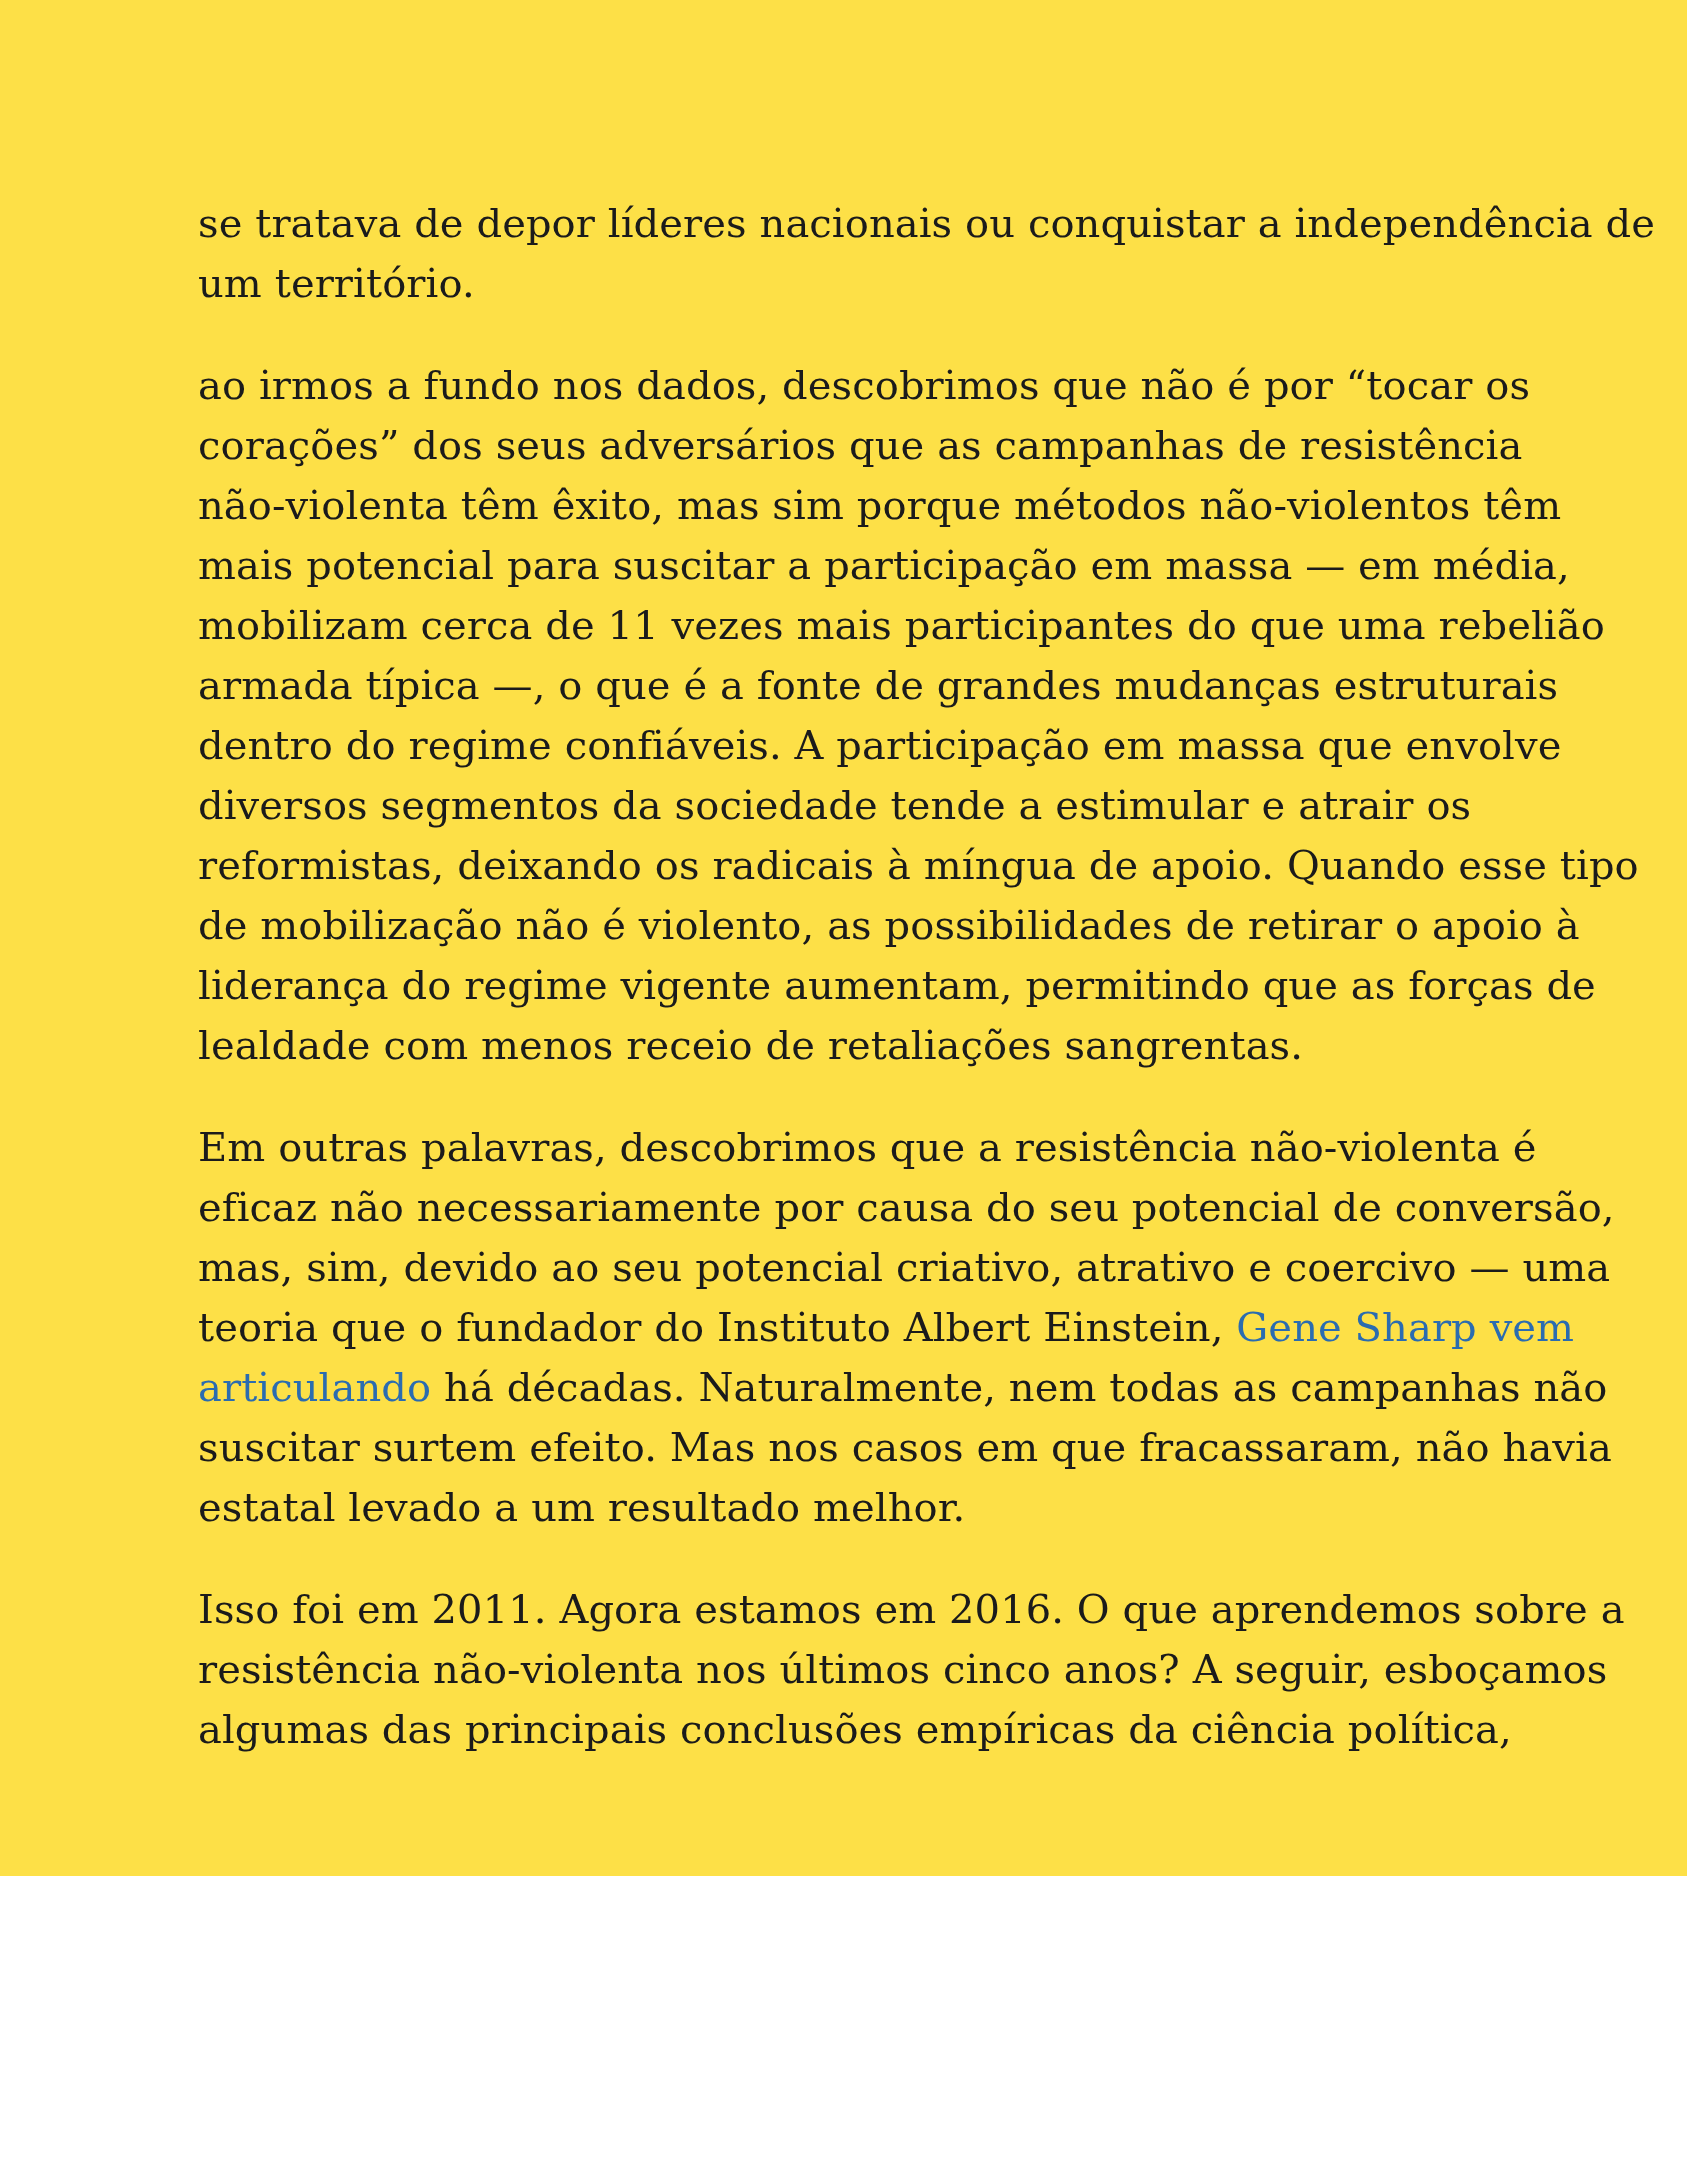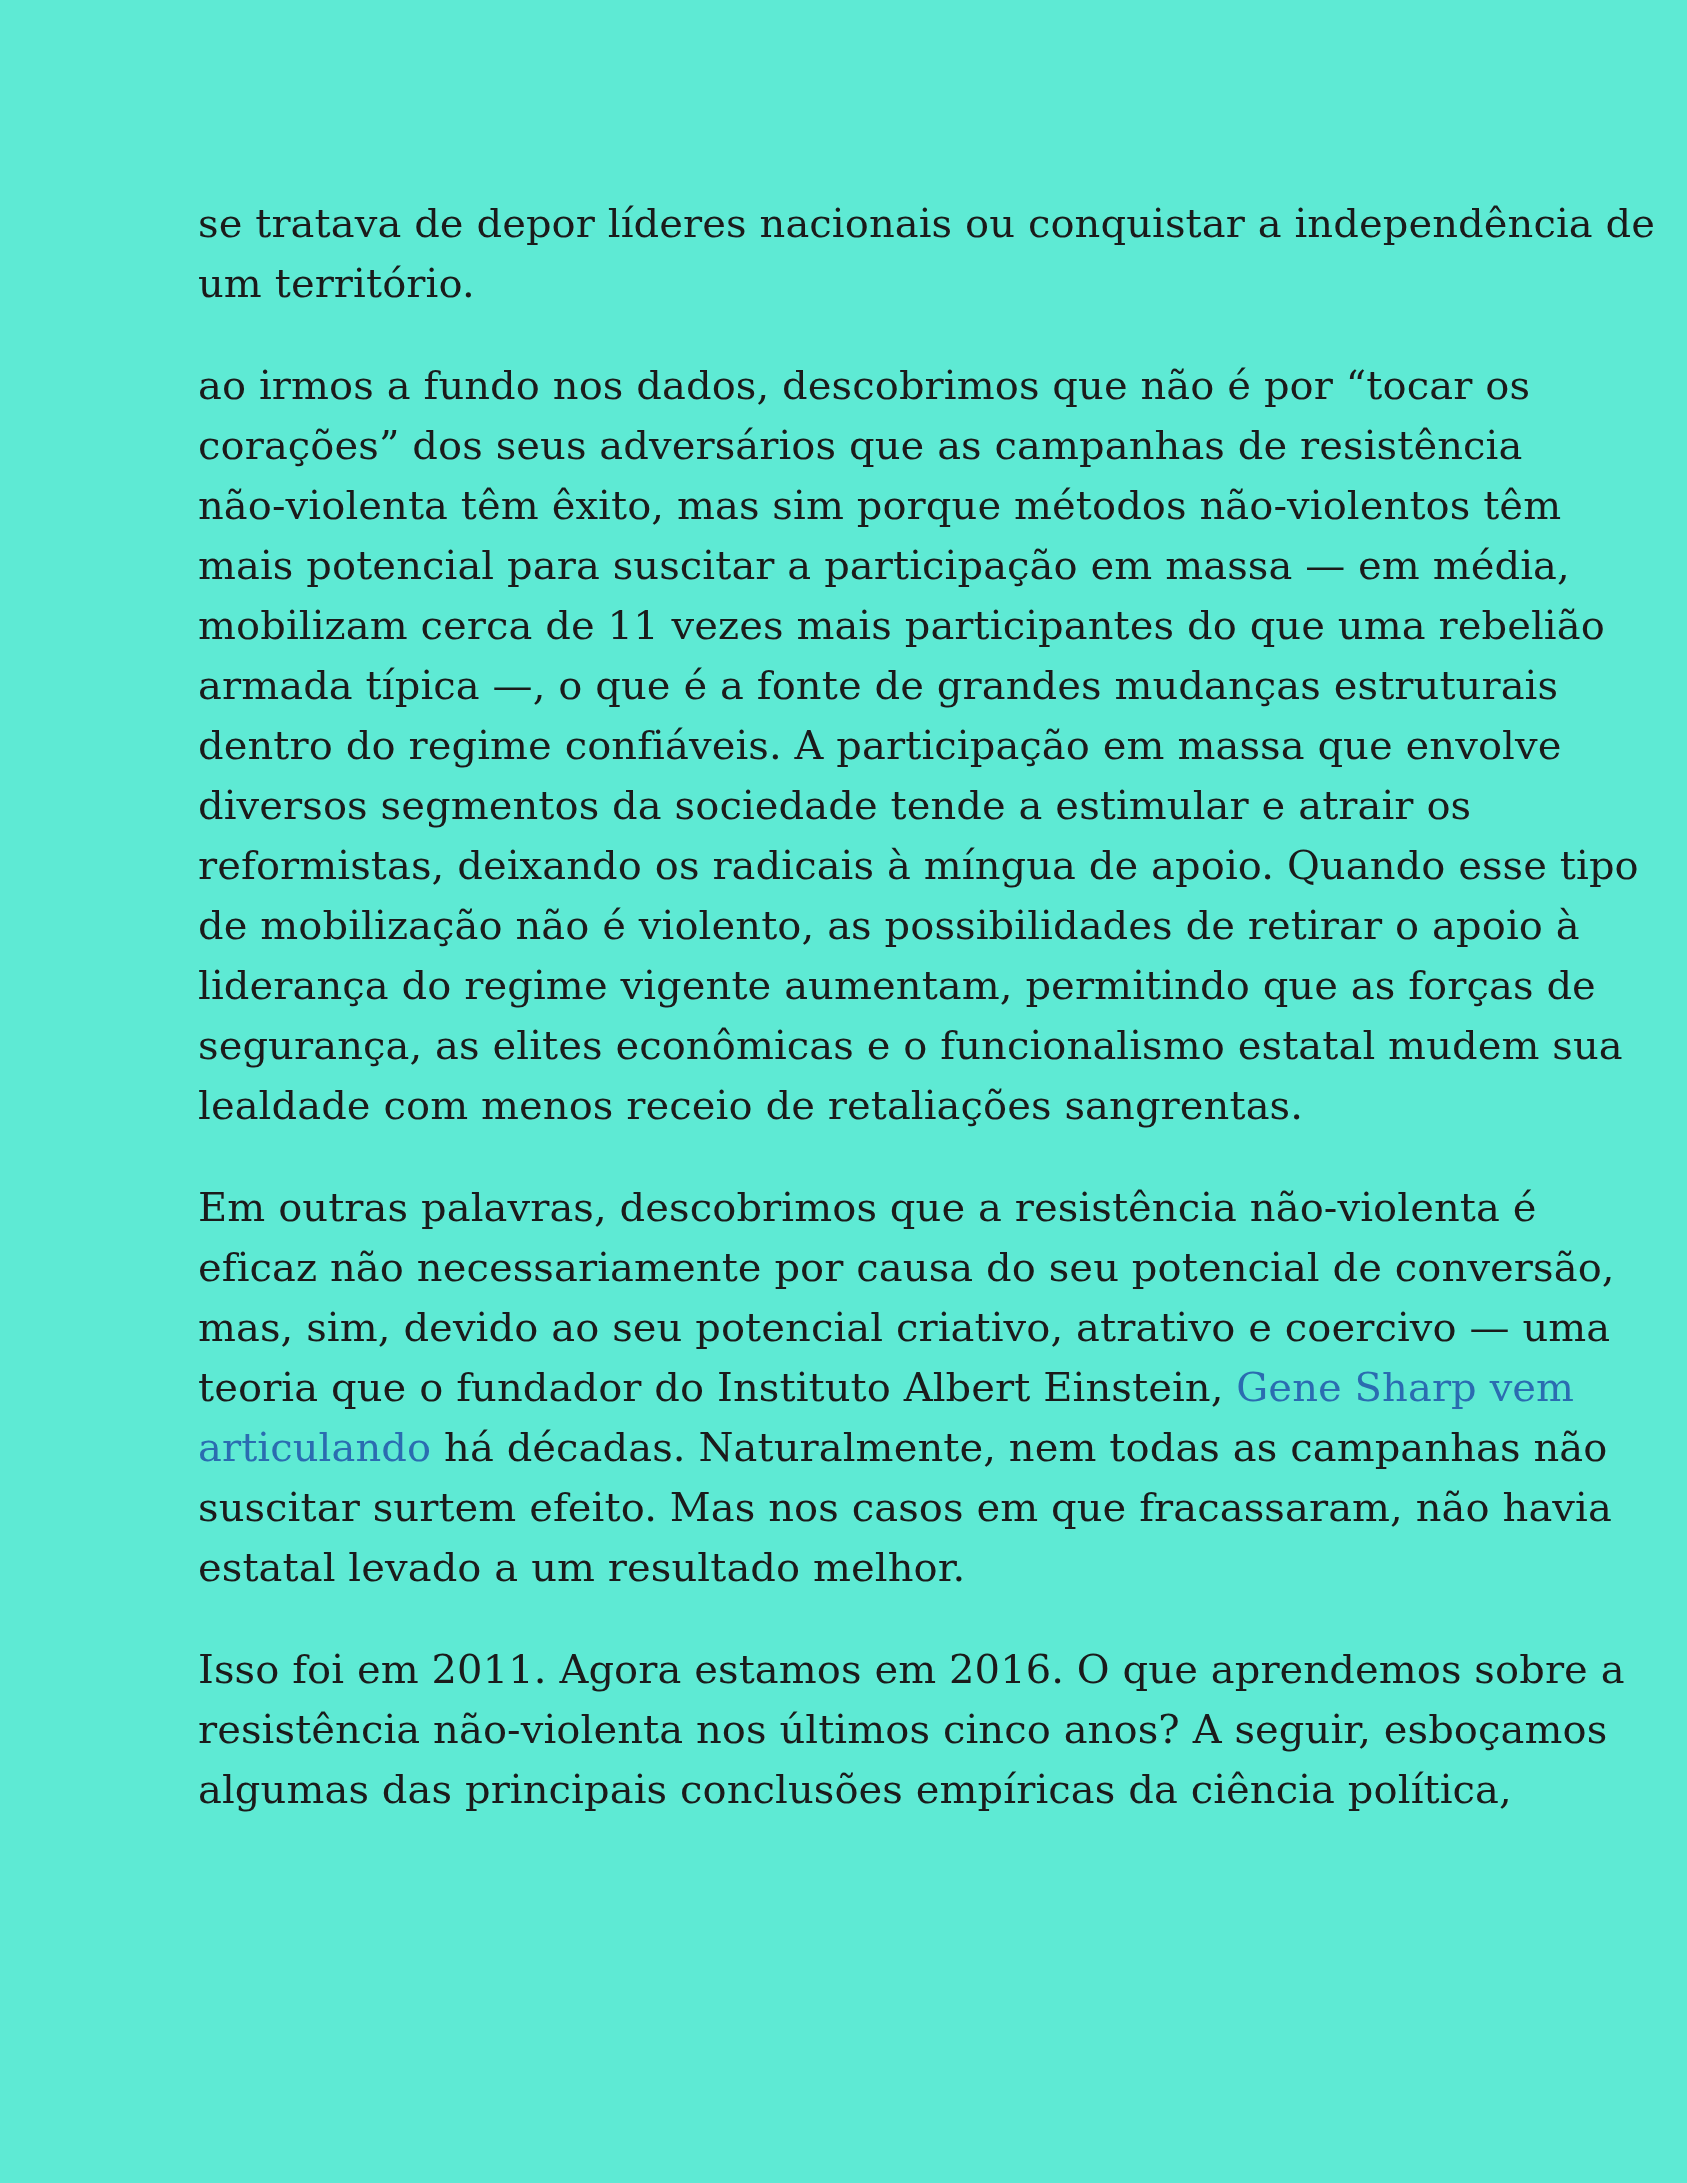--- a/index.html
+++ b/index.html
@@ -3,22 +3,22 @@
 <meta charset="utf-8">
 <style>
   html, body {
     margin: 0;
     padding: 0;
     background: #ffffff;
   }
   .page {
     position: relative;
     width: 1687px;
-    height: 2183px;
-    background: #5eead4;
+    height: 1876px;
+    background: #fde047;
     overflow: hidden;
   }
   .article-body {
     position: absolute;
     left: 198px;
     top: 193px;
     width: 1277px;
   }
   .para {
     margin: 0 0 42px 0;
@@ -53,21 +53,20 @@
         <span class="line"><span>corações” dos seus adversários que as campanhas de resistência</span></span>
         <span class="line"><span>não-violenta têm êxito, mas sim porque métodos não-violentos têm</span></span>
         <span class="line"><span>mais potencial para suscitar a participação em massa — em média,</span></span>
         <span class="line"><span>mobilizam cerca de 11 vezes mais participantes do que uma rebelião</span></span>
         <span class="line"><span>armada típica —, o que é a fonte de grandes mudanças estruturais</span></span>
         <span class="line"><span>dentro do regime confiáveis. A participação em massa que envolve</span></span>
         <span class="line"><span>diversos segmentos da sociedade tende a estimular e atrair os</span></span>
         <span class="line"><span>reformistas, deixando os radicais à míngua de apoio. Quando esse tipo</span></span>
         <span class="line"><span>de mobilização não é violento, as possibilidades de retirar o apoio à</span></span>
         <span class="line"><span>liderança do regime vigente aumentam, permitindo que as forças de</span></span>
-        <span class="line"><span>segurança, as elites econômicas e o funcionalismo estatal mudem sua</span></span>
         <span class="line"><span>lealdade com menos receio de retaliações sangrentas.</span></span>
       </p>
       <p class="para">
         <span class="line"><span>Em outras palavras, descobrimos que a resistência não-violenta é</span></span>
         <span class="line"><span>eficaz não necessariamente por causa do seu potencial de conversão,</span></span>
         <span class="line"><span>mas, sim, devido ao seu potencial criativo, atrativo e coercivo — uma</span></span>
         <span class="line"><span>teoria que o fundador do Instituto Albert Einstein, </span><a class="link">Gene Sharp vem</a></span>
         <span class="line"><a class="link">articulando</a><span> há décadas. Naturalmente, nem todas as campanhas não</span></span>
         <span class="line"><span>suscitar surtem efeito. Mas nos casos em que fracassaram, não havia</span></span>
         <span class="line"><span>estatal levado a um resultado melhor.</span></span>

